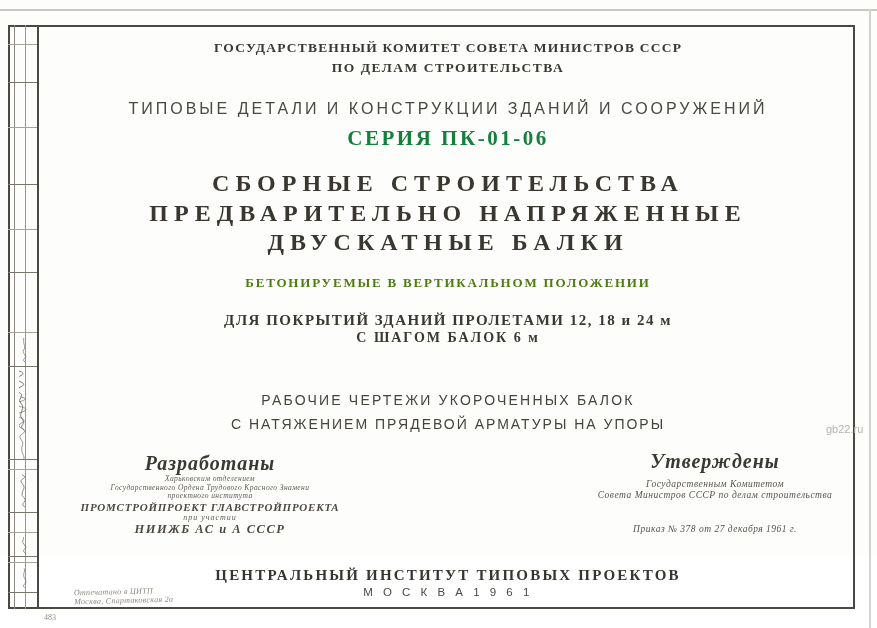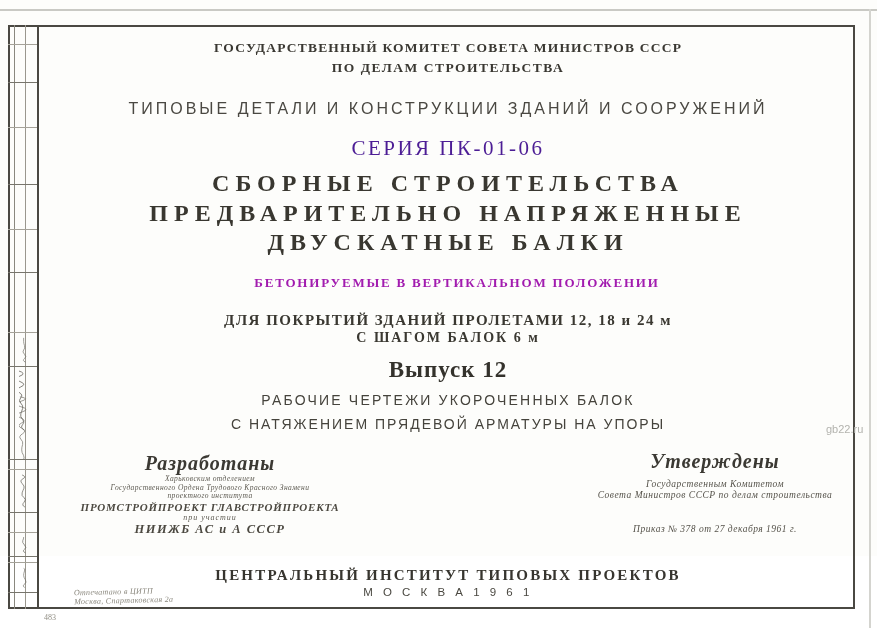--- a/index.html
+++ b/index.html
@@ -45,26 +45,26 @@
     opacity:.85;
   }
   
   .cl{
     position:absolute;left:39px;width:818px;text-align:center;
     white-space:nowrap;
   }
   .org1{top:40px;font-size:13.5px;font-weight:bold;letter-spacing:1.2px;color:#3a3832;}
   .org2{top:60px;font-size:13.5px;font-weight:bold;letter-spacing:1.5px;color:#3a3832;}
   .series-cap{top:100px;font-family:"Liberation Sans","DejaVu Sans",sans-serif;font-size:16px;letter-spacing:3px;color:#4a4842;}
-  .series-num{top:136px;font-size:21px;font-weight:normal;letter-spacing:2.5px;color:#4c1d95;}
+  .series-num{top:126px;font-size:21px;font-weight:bold;letter-spacing:2.5px;color:#15803d;}
   .t1{top:170px;}
   .t2{top:200px;}
   .t3{top:229px;}
   .big-title{font-size:24px;font-weight:bold;letter-spacing:6px;color:#393730;}
-  .subtitle{top:275px;font-size:13px;font-weight:bold;letter-spacing:1.8px;color:#a21caf;margin-left:9px;}
+  .subtitle{top:275px;font-size:13px;font-weight:bold;letter-spacing:1.8px;color:#4d7c0f;}
   .app1{top:312px;font-size:15px;font-weight:bold;letter-spacing:1.5px;color:#3a3831;}
   .app2{top:330px;font-size:14px;font-weight:bold;letter-spacing:2px;color:#3a3831;}
   .issue{top:357px;font-size:23px;font-weight:bold;letter-spacing:1px;color:#34322c;}
   .desc1{top:392px;font-family:"Liberation Sans","DejaVu Sans",sans-serif;font-size:14px;letter-spacing:2.2px;color:#45433c;}
   .desc2{top:416px;font-family:"Liberation Sans","DejaVu Sans",sans-serif;font-size:14px;letter-spacing:2px;color:#45433c;}
   
   .block{position:absolute;text-align:center;white-space:nowrap;color:#4a473f;}
   .developed{left:55px;top:452px;width:310px;}
   .approved{left:570px;top:450px;width:290px;}
   .script-title{font-style:italic;font-weight:bold;font-size:20px;letter-spacing:1px;color:#3b3933;}
@@ -161,21 +161,20 @@
   <div class="cl series-num">СЕРИЯ ПК-01-06</div>
 
   <div class="cl big-title t1">СБОРНЫЕ  СТРОИТЕЛЬСТВА</div>
   <div class="cl big-title t2">ПРЕДВАРИТЕЛЬНО  НАПРЯЖЕННЫЕ</div>
   <div class="cl big-title t3">ДВУСКАТНЫЕ  БАЛКИ</div>
   <div class="cl subtitle">БЕТОНИРУЕМЫЕ  В  ВЕРТИКАЛЬНОМ  ПОЛОЖЕНИИ</div>
 
   <div class="cl app1">ДЛЯ   ПОКРЫТИЙ   ЗДАНИЙ   ПРОЛЕТАМИ   12, 18 и  24 м</div>
   <div class="cl app2">С  ШАГОМ  БАЛОК   6  м</div>
 
-  <div class="cl issue">Выпуск  12</div>
   <div class="cl desc1">РАБОЧИЕ  ЧЕРТЕЖИ  УКОРОЧЕННЫХ  БАЛОК</div>
   <div class="cl desc2">С НАТЯЖЕНИЕМ   ПРЯДЕВОЙ   АРМАТУРЫ НА УПОРЫ</div>
 
   <div class="block developed">
     <div class="script-title">Разработаны</div>
     <div class="dev-small">Харьковским  отделением</div>
     <div class="dev-small">Государственного  Ордена  Трудового Красного Знамени</div>
     <div class="dev-small">проектного   института</div>
     <div class="dev-med">ПРОМСТРОЙПРОЕКТ  ГЛАВСТРОЙПРОЕКТА</div>
     <div class="dev-tiny">при    участии</div>

